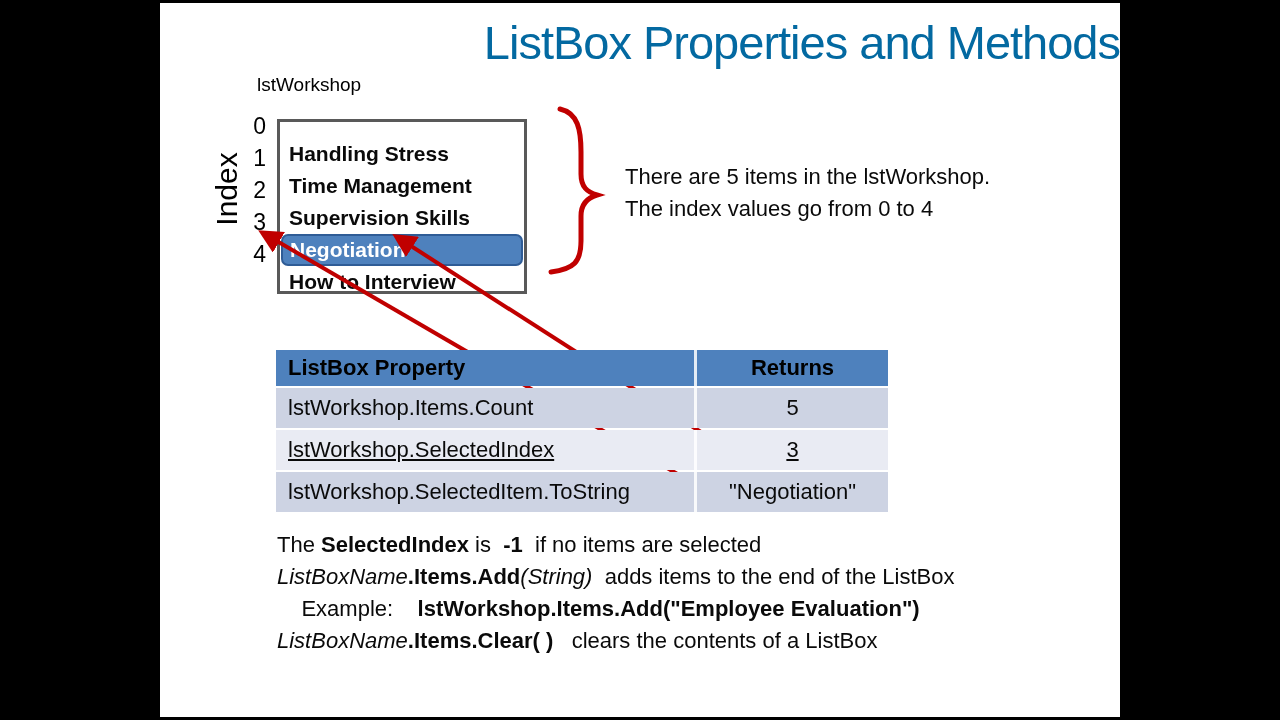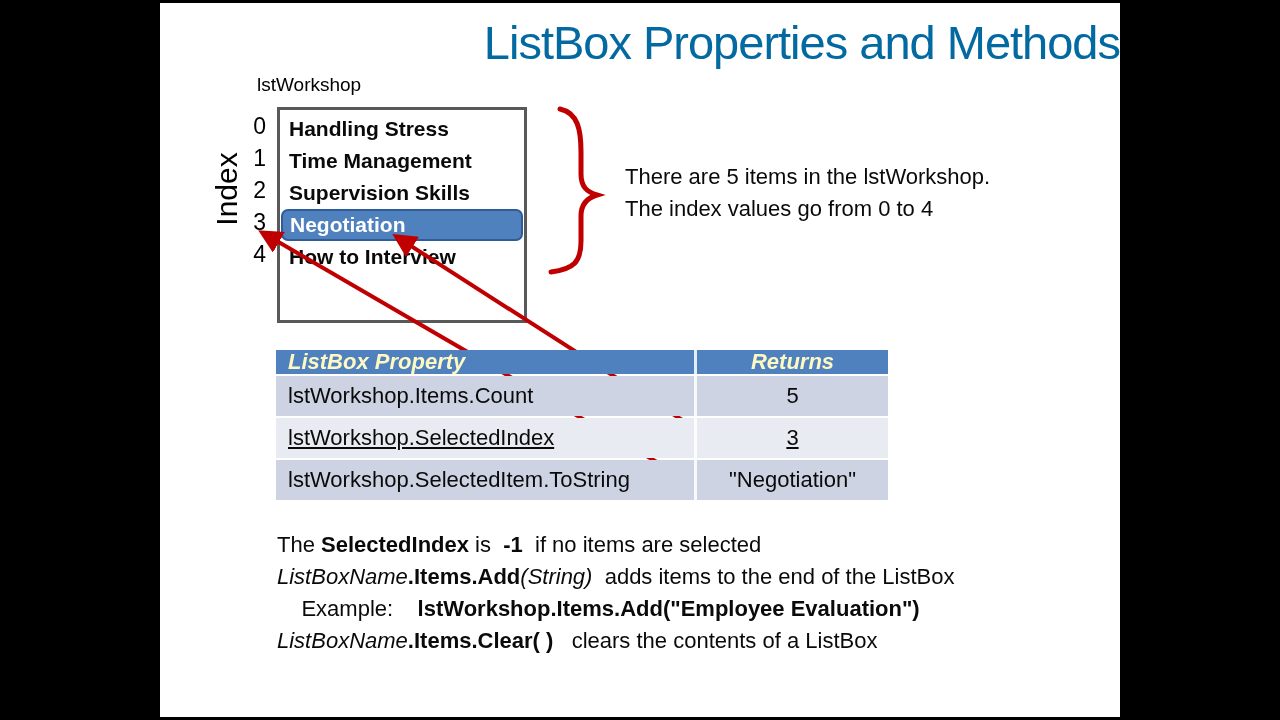--- a/index.html
+++ b/index.html
@@ -6,44 +6,44 @@
               font-family:"Liberation Sans", sans-serif; }
   .stage { position:relative; width:1280px; height:720px; background:var(--bg,#000); }
   .slide { position:absolute; left:160px; top:3px; width:960px; height:714px;
            background:var(--slideBg,#fff); }
 
   .title { position:absolute; left:0; top:12px; width:100%; text-align:right;
            font-size:47px; letter-spacing:-1px; color:#0369a1; white-space:nowrap; }
 
   .lb-label { position:absolute; left:97px; top:71px; font-size:19px; color:#000; }
 
-  .listbox { position:absolute; left:117px; top:104px; width:250px; height:216px;
+  .listbox { position:absolute; left:117px; top:116px; width:250px; height:175px;
              border:3px solid var(--lbBorder,#595959); box-sizing:border-box;
-             background:#fff; padding-top:3px; }
+             background:#fff; padding-top:16px; }
   .lb-item { height:32px; line-height:32px; padding-left:9px; font-weight:bold;
              font-size:21px; color:#0a0a0a; white-space:nowrap; box-sizing:border-box; }
   .lb-item.selected { background:var(--sel,#4E81BD); border:2px solid var(--selB,#2F5C96);
              border-radius:7px; color:#fff; margin:0 1px; padding-left:7px;
              line-height:28px; }
 
   .index-col { position:absolute; left:78px; top:107px; width:28px; text-align:right; }
   .index-num { height:32px; line-height:32px; font-size:23px; color:#000; }
 
   .index-axis { position:absolute; left:12px; top:118px; width:110px; height:136px;
                 display:flex; align-items:center; justify-content:center; }
   .index-axis span { transform:rotate(-90deg); font-size:30px; color:#000; white-space:nowrap; }
 
   .overlay { position:absolute; left:0; top:0; width:960px; height:714px; pointer-events:none; }
 
   .note { position:absolute; left:465px; top:158px; font-size:22px; line-height:32px;
           color:#0a0a0a; white-space:nowrap; }
 
   .ptable { position:absolute; left:116px; top:347px; width:612px; font-size:22px; }
-  .t-head { display:flex; height:24px; background:var(--blue,#4E81BD); color:#fef9c3;
-            font-weight:bold;font-style:italic; }
+  .t-head { display:flex; height:36px; background:var(--blue,#4E81BD); color:#000000;
+            font-weight:bold; }
   .t-c1 { flex:1; display:flex; align-items:center; padding-left:12px; box-sizing:border-box; }
   .t-div { width:3px; background:#fff; opacity:.85; }
   .t-row { display:flex; height:40px; margin-top:2px; color:#0a0a0a; }
   .t-c2 { width:191px; display:flex; align-items:center; justify-content:center;border-radius:10px; }
   .shade-a { background:var(--rowA,#CDD3E3); }
   .shade-b { background:var(--rowB,#E9EBF3);text-decoration:underline; }
 
   .notes { position:absolute; left:117px; top:526px; font-size:22px; line-height:32px;
            color:#0a0a0a; white-space:pre-wrap; }
   .n-line { white-space:pre; }

